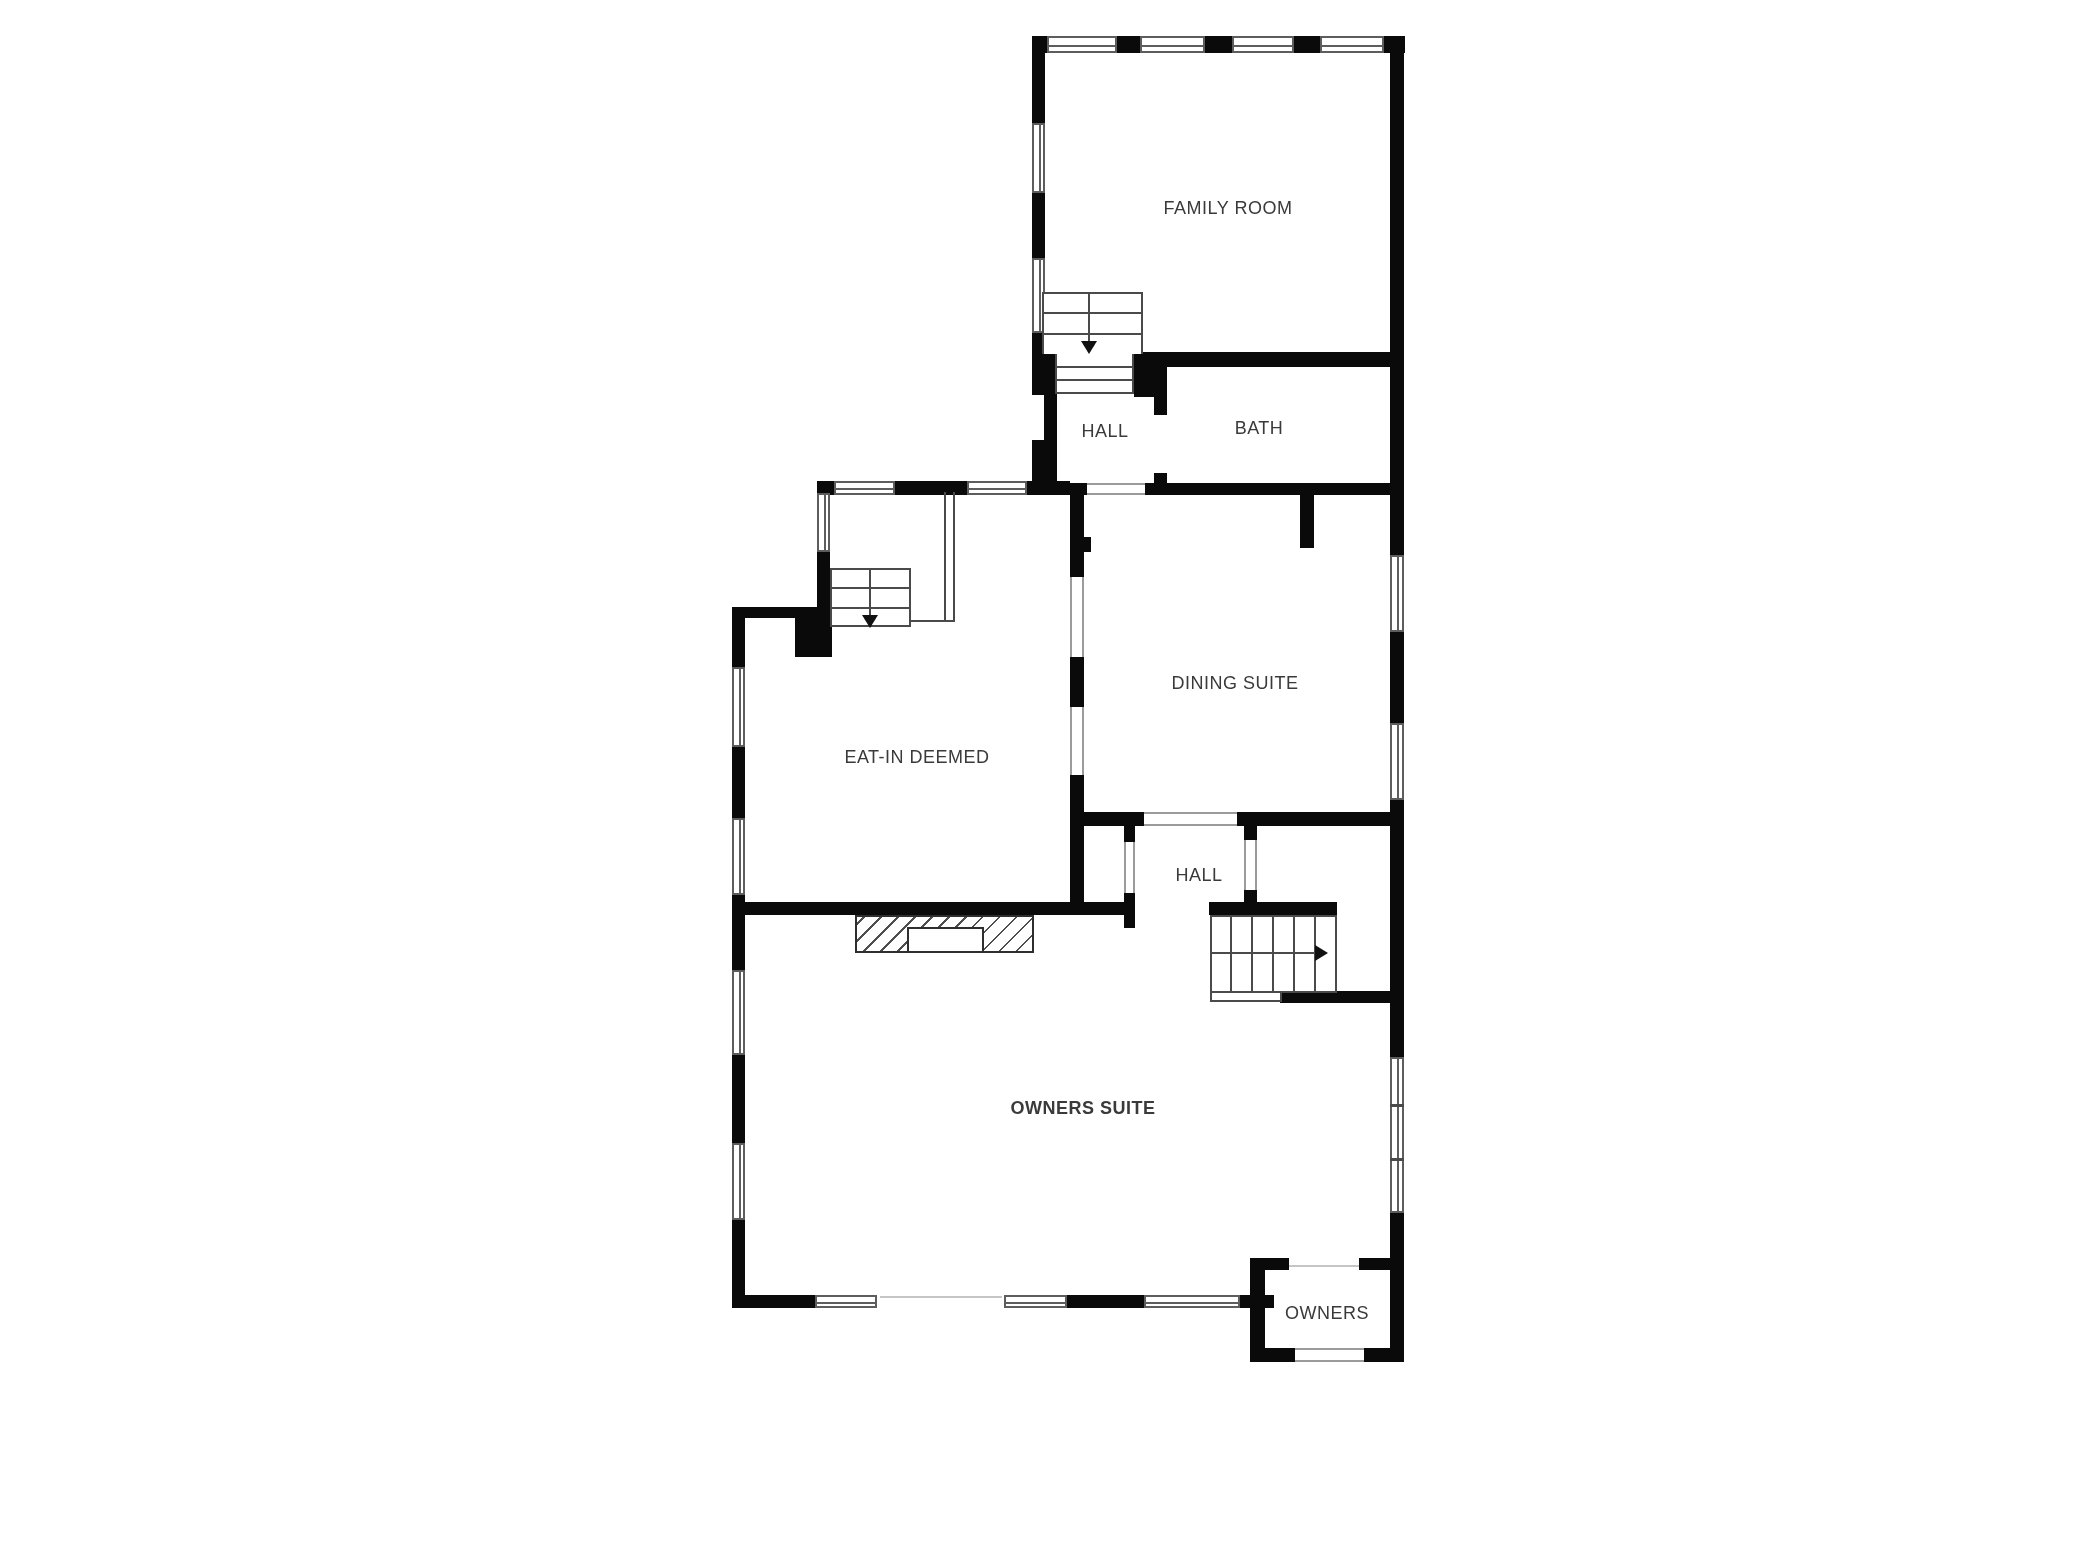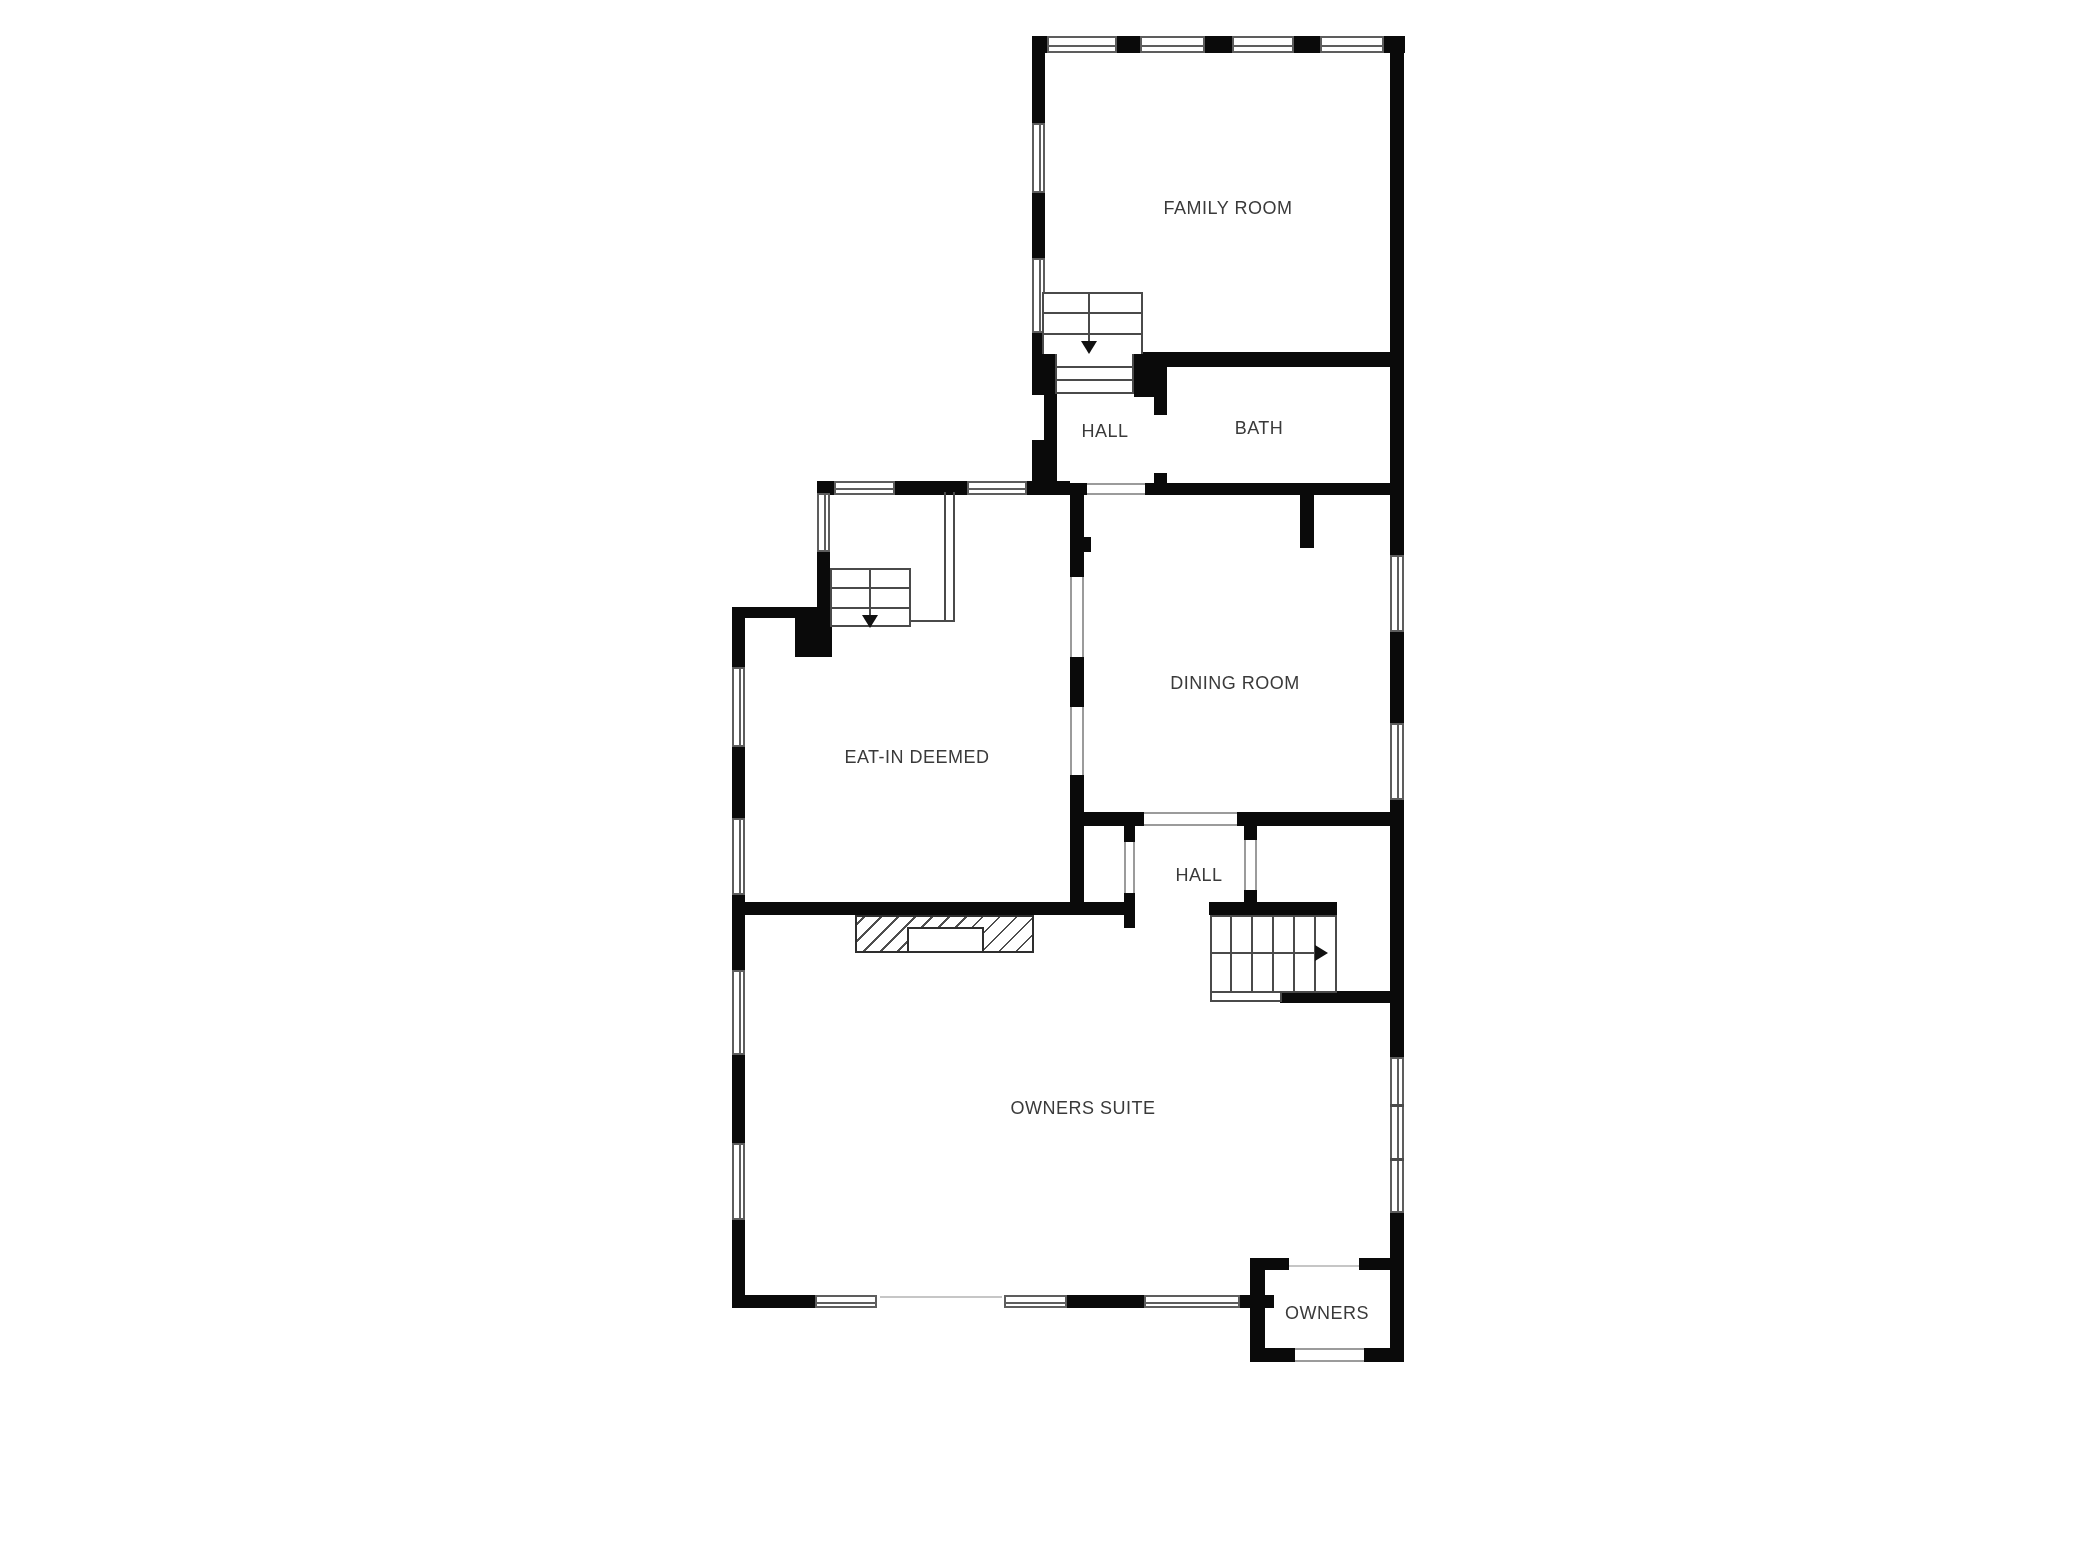--- a/index.html
+++ b/index.html
@@ -137,20 +137,20 @@
   <div class="sl" style="left:1183px;top:952px;width:107px;height:2px;"></div>
   <div class="arrow-r" style="left:1288px;top:945px;"></div>
   <div class="sbox not" style="left:1183px;top:993px;width:72px;height:9px;"></div>
 
   <div class="hatch" style="left:828px;top:915px;width:179px;height:38px;"></div>
   <div class="hatch-inner" style="left:880px;top:927px;width:77px;height:26px;"></div>
 
   <div class="lbl" style="left:1201px;top:208px;">FAMILY ROOM</div>
   <div class="lbl" style="left:1078px;top:431px;">HALL</div>
   <div class="lbl" style="left:1232px;top:428px;">BATH</div>
-  <div class="lbl" style="left:1208px;top:683px;">DINING ROOM</div>
+  <div class="lbl" style="left:1208px;top:683px;">DINING SUITE</div>
   <div class="lbl" style="left:890px;top:757px;">EAT-IN DEEMED</div>
   <div class="lbl" style="left:1172px;top:875px;">HALL</div>
-  <div class="lbl" style="left:1056px;top:1108px;">OWNERS SUITE</div>
+  <div class="lbl" style="left:1056px;top:1108px;font-weight:bold;">OWNERS SUITE</div>
   <div class="lbl" style="left:1300px;top:1313px;">OWNERS</div>
 
 
 </div>
 
 </body></html>

